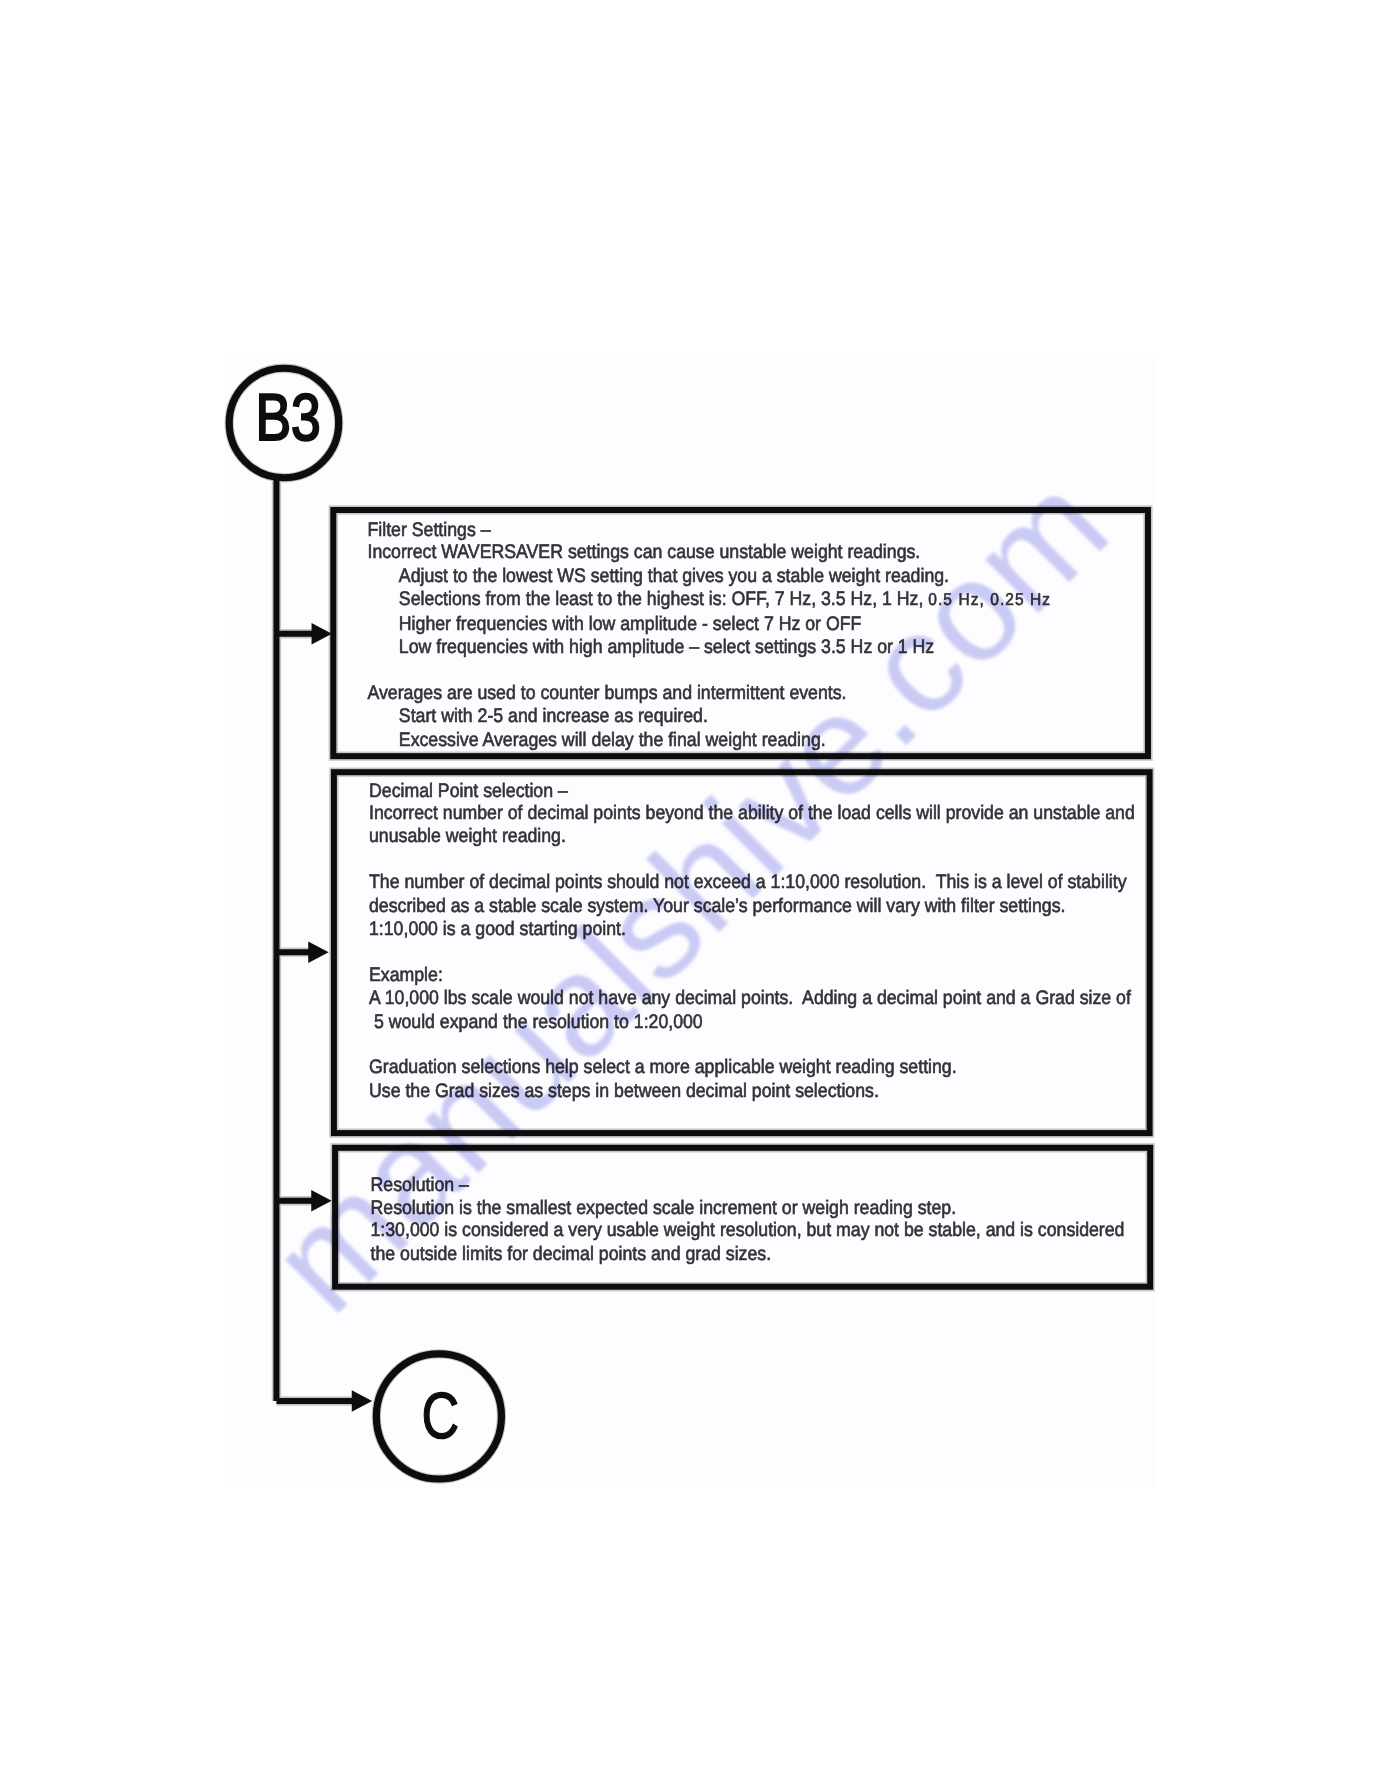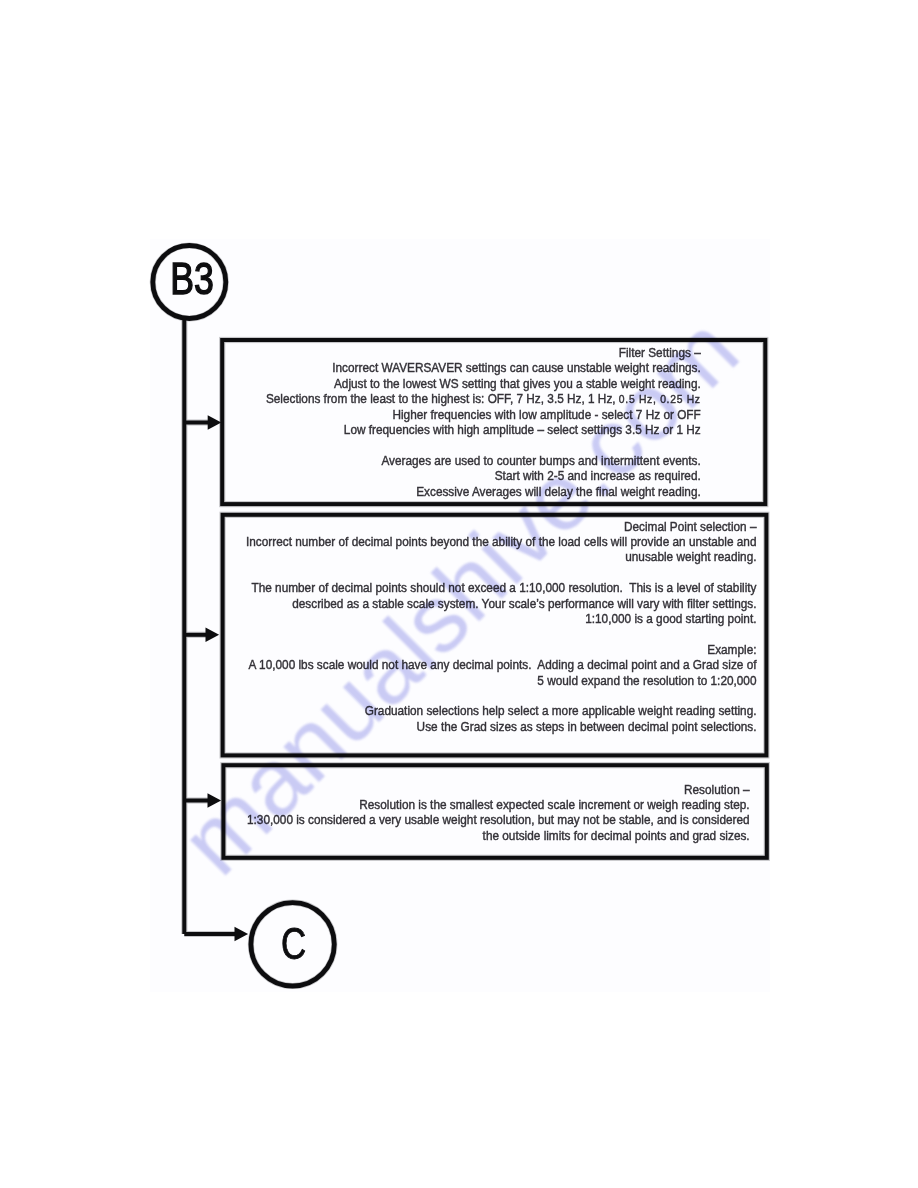--- a/index.html
+++ b/index.html
@@ -1,19 +1,19 @@
 <!DOCTYPE html>
 <html><head>
 <meta charset="utf-8">
 <title>Flowchart Page</title>
 <style>
   html,body{margin:0;padding:0;}
   body{width:918px;height:1188px;background:#ffffff;overflow:hidden;
        font-family:"Liberation Sans",sans-serif;}
-  #page{position:relative;width:784px;height:1188px;text-align:right;}
+  #page{position:relative;width:784px;height:1188px;}
   .scanbg{position:absolute;left:150px;top:239px;width:616px;height:749px;background:#fcfcff;}
   .scanbg2{position:absolute;left:150px;top:239px;width:620px;height:753px;background:#fdfdff;}
   svg.layer{position:absolute;left:0;top:0;width:918px;height:1188px;}
   .blurwrap{position:absolute;left:0;top:0;width:918px;height:1188px;}
   svg.wmlayer{mix-blend-mode:multiply;pointer-events:none;}
   .txtbox{position:absolute;color:#343238;font-size:13px;line-height:15.4px;white-space:pre;
           transform:scaleX(0.908);transform-origin:0 0;
           -webkit-text-stroke:0.42px #343238;}
   #t0{line-height:15.28px;}
   #t2{line-height:15.45px;}

